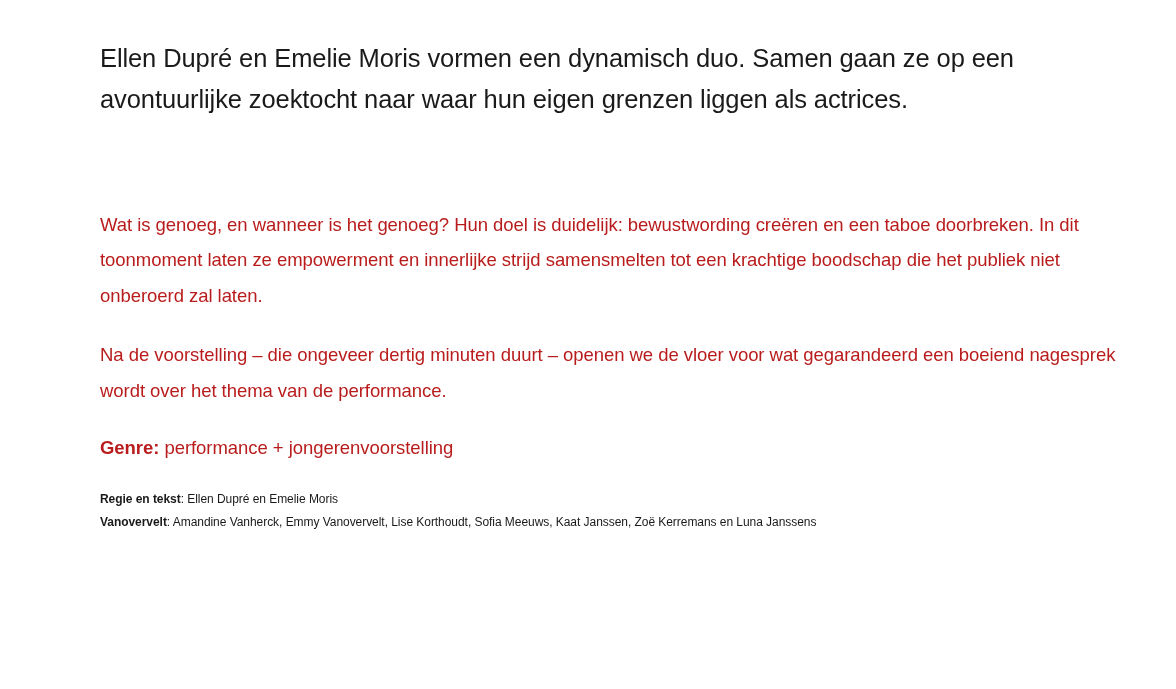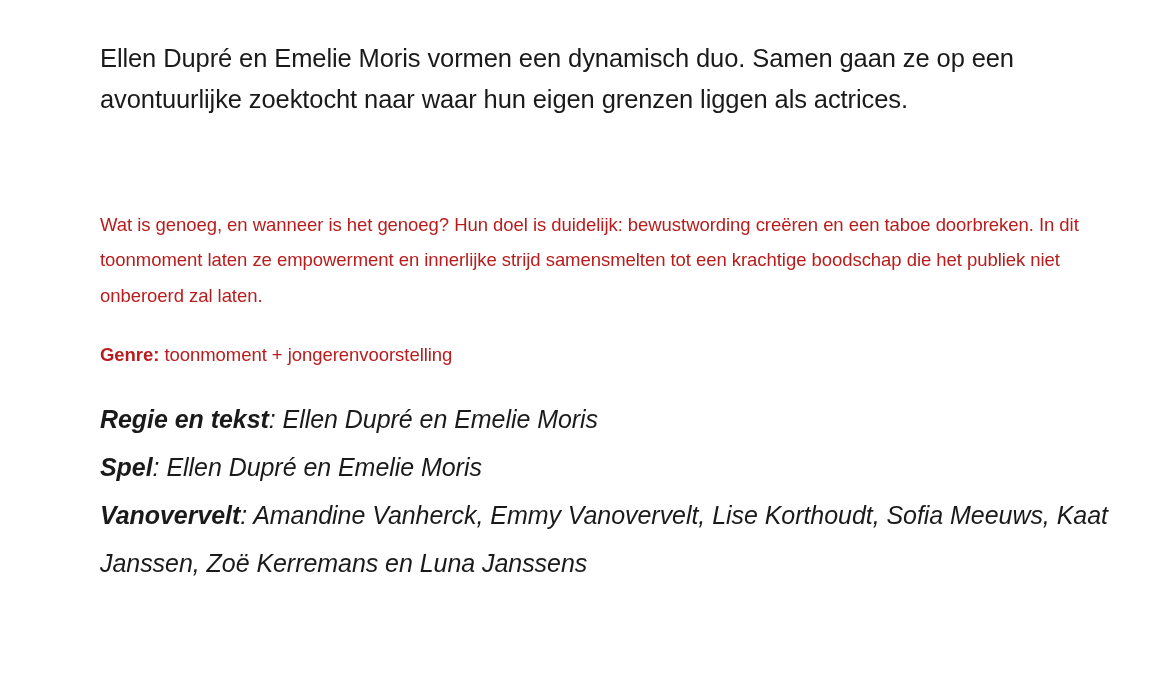--- a/index.html
+++ b/index.html
@@ -38,56 +38,53 @@
     font-size: 18.5px;
     line-height: 1.92;
     color: #b91c1c;
     letter-spacing: -0.05px;
   }
   .para.tight {
     margin-bottom: 22px;
   }
   .credits {
     margin: 0;
-    font-size: 25px;
+    font-size: 12px;
     line-height: 1.92;
     color: #1a1a1a;
     letter-spacing: -0.05px;
-    font-style: italic;
   }
   .credit-line {
     display: block;
   }
   b, .bold {
     font-weight: 700;
     text-align: right;
   }
 </style>
 </head>
 <body>
 
 <div class="page">
 
   <p class="lead">Ellen Dupré en Emelie Moris vormen een dynamisch duo. Samen gaan ze op een avontuurlijke zoektocht naar waar hun eigen grenzen liggen als actrices.</p>
 
   <div class="body-block">
 
     <p class="para">Wat is genoeg, en wanneer is het genoeg? Hun doel is duidelijk: bewustwording creëren en een taboe doorbreken. In dit toonmoment laten ze empowerment en innerlijke strijd samensmelten tot een krachtige boodschap die het publiek niet onberoerd zal laten.</p>
 
+    <p class="para tight">Na de voorstelling – die ongeveer dertig minuten duurt – openen we de vloer voor wat gegarandeerd een boeiend nagesprek wordt over het thema van de performance.</p>
 
     <p class="para tight">
-      <span class="bold">Genre:</span><span> </span><span>toonmoment + jongerenvoorstelling</span>
+      <span class="bold">Genre:</span><span> </span><span>performance + jongerenvoorstelling</span>
     </p>
 
     <p class="credits">
       <span class="credit-line">
         <span class="bold">Regie en tekst</span><span>: </span><span>Ellen Dupré en Emelie Moris</span>
-      </span>
-      <span class="credit-line">
-        <span class="bold">Spel</span><span>: </span><span>Ellen Dupré en Emelie Moris</span>
       </span>
       <span class="credit-line">
         <span class="bold">Vanovervelt</span><span>: </span><span>Amandine Vanherck, Emmy Vanovervelt, Lise Korthoudt, Sofia Meeuws, Kaat Janssen, Zoë Kerremans en Luna Janssens</span>
       </span>
     </p>
 
   </div>
 </div>
 
 </body></html>

